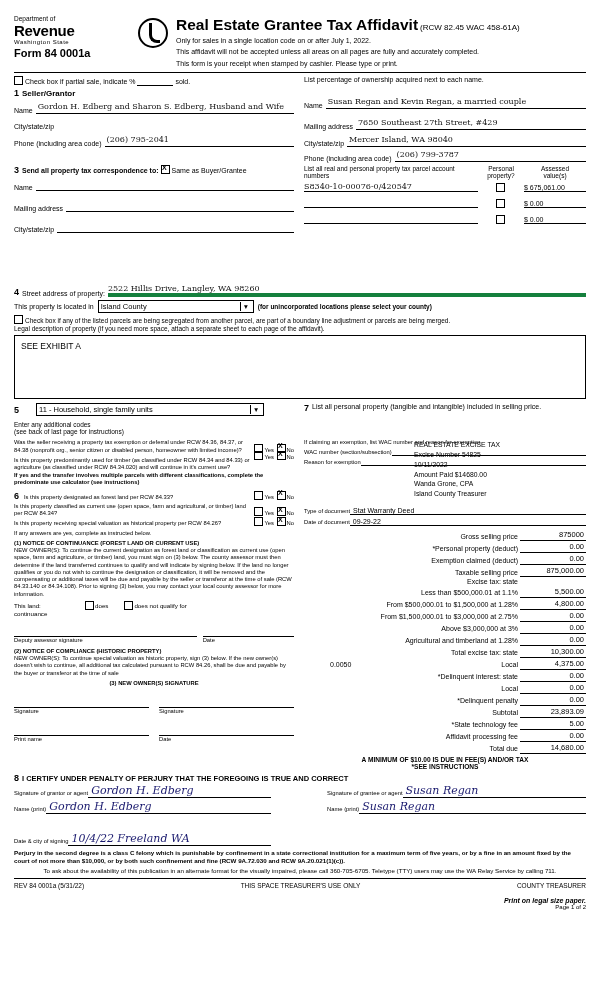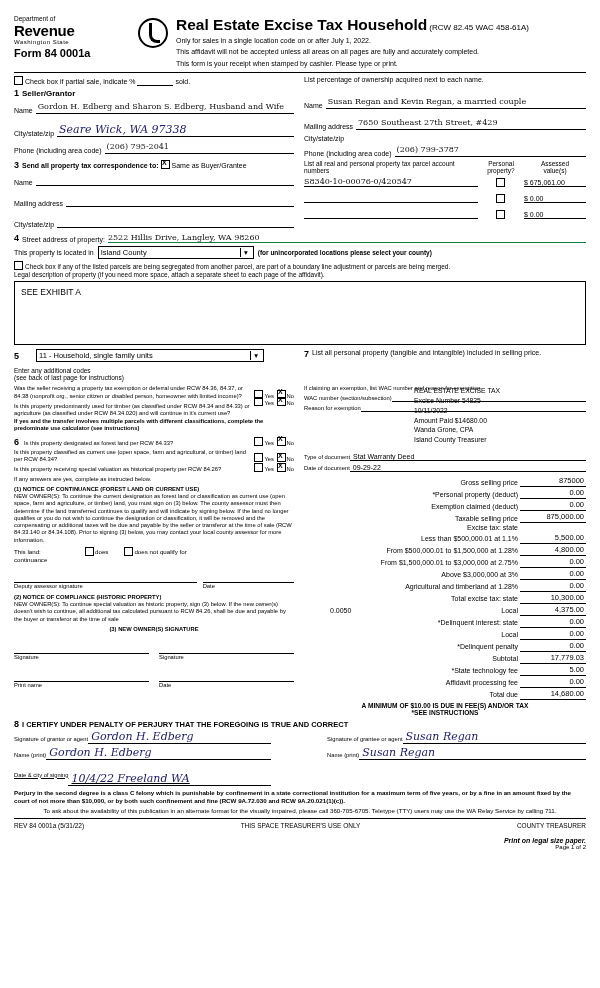--- a/index.html
+++ b/index.html
@@ -58,21 +58,21 @@
 
   <div class="hdr">
     <div class="dept">
       <div class="d1">Department of</div>
       <div class="d2">Revenue</div>
       <div class="d3">Washington State</div>
       <div class="d4">Form 84 0001a</div>
     </div>
     <div class="logo"></div>
     <div class="title-wrap">
-      <span class="title">Real Estate Excise Tax Household</span>
+      <span class="title">Real Estate Grantee Tax Affidavit</span>
       <span class="title-sub">(RCW 82.45 WAC 458-61A)</span>
       <div class="note">Only for sales in a single location code on or after July 1, 2022.</div>
       <div class="note">This affidavit will not be accepted unless all areas on all pages are fully and accurately completed.</div>
       <div class="note">This form is your receipt when stamped by cashier. Please type or print.</div>
     </div>
   </div>
 
   <div class="rule"></div>
 
   <div class="row">
@@ -86,38 +86,38 @@
 
   <div class="row" style="margin-top:2px;">
     <div class="col left">
       <div><span class="secnum">1</span><span class="bold" style="font-size:8px;">Seller/Grantor</span></div>
       <div class="fline">
           <span class="flab">Name</span>
           <span class="fval hand2">Gordon H. Edberg and Sharon S. Edberg, Husband and Wife</span>
         </div>
       <div class="fline" style="margin-top:9px;">
           <span class="flab">City/state/zip</span>
-          <span class="fval hand">Seare Wick, WA 97338</span>
         </div>
       <div class="fline" style="margin-top:5px;">
           <span class="flab">Phone (including area code)</span>
           <span class="fval hand2">(206) 795-2041</span>
         </div>
     </div>
     <div class="col right">
       <div class="fline" style="margin-top:9px;">
           <span class="flab">Name</span>
           <span class="fval hand2">Susan Regan and Kevin Regan, a married couple</span>
         </div>
       <div class="fline" style="margin-top:9px;">
           <span class="flab">Mailing address</span>
           <span class="fval hand2">7650 Southeast 27th Street, #429</span>
         </div>
       <div class="fline" style="margin-top:5px;">
           <span class="flab">City/state/zip</span>
+          <span class="fval hand2">Mercer Island, WA 98040</span>
         </div>
       <div class="fline" style="margin-top:3px;">
           <span class="flab">Phone (including area code)</span>
           <span class="fval hand2">(206) 799-3787</span>
         </div>
     </div>
   </div>
 
   <div class="row" style="margin-top:3px;">
     <div class="col left">
@@ -164,21 +164,21 @@
         <div style="width:46px;text-align:center;"><span class="chk"></span></div>
         <div style="width:62px;border-bottom:1px solid #000;font-size:7px;">$ 0.00</div>
       </div>
     </div>
   </div>
 
   <div style="margin-top:5px;">
     <div style="display:flex;align-items:flex-end;">
       <span class="secnum">4</span>
       <span style="font-size:7px;">Street address of property:</span>
-      <span style="flex:1;border-bottom:1px solid #15803d;margin-left:3px;" class="hand2">2522 Hillis Drive, Langley, WA 98260</span>
+      <span style="flex:1;border-bottom:4px solid #15803d;margin-left:3px;margin-top:46px;" class="hand2">2522 Hillis Drive, Langley, WA 98260</span>
     </div>
     <div style="display:flex;align-items:center;margin-top:3px;">
       <span style="font-size:7px;">This property is located in</span>
       <span class="select" style="width:150px;margin-left:4px;">
         <span>Island County</span>
         <span class="arrow">▾</span>
       </span>
       <span class="bold" style="font-size:6.5px;margin-left:4px;">(for unincorporated locations please select your county)</span>
     </div>
     <div style="margin-top:2px;font-size:6.5px;">
@@ -385,21 +385,21 @@
         <tr>
               <td class="lbl">Local</td>
               <td class="val">0.00</td>
             </tr>
         <tr>
               <td class="lbl">*Delinquent penalty</td>
               <td class="val">0.00</td>
             </tr>
         <tr>
               <td class="lbl">Subtotal</td>
-              <td class="val">17,779.03</td>
+              <td class="val">23,893.09</td>
             </tr>
         <tr>
               <td class="lbl">*State technology fee</td>
               <td class="val">5.00</td>
             </tr>
         <tr>
               <td class="lbl">Affidavit processing fee</td>
               <td class="val">0.00</td>
             </tr>
         <tr>
@@ -418,21 +418,21 @@
     <div class="row" style="margin-top:1px;gap:46px;">
       <div class="col left">
         <div style="display:flex;align-items:flex-end;">
           <span class="tiny">Signature of grantor or agent</span>
           <span style="flex:1;border-bottom:1px solid #000;padding-left:3px;" class="hand">Gordon H. Edberg</span>
         </div>
         <div style="display:flex;align-items:flex-end;margin-top:2px;">
           <span class="tiny">Name (print)</span>
           <span style="flex:1;border-bottom:1px solid #000;padding-left:3px;" class="hand">Gordon H. Edberg</span>
         </div>
-        <div style="display:flex;margin-top:12px;text-decoration:underline;">
+        <div style="display:flex;align-items:flex-end;margin-top:18px;">
           <span class="tiny">Date &amp; city of signing</span>
           <span style="flex:1;border-bottom:1px solid #000;padding-left:3px;" class="hand">10/4/22  Freeland WA</span>
         </div>
       </div>
       <div class="col right">
         <div style="display:flex;align-items:flex-end;">
           <span class="tiny">Signature of grantee or agent</span>
           <span style="flex:1;border-bottom:1px solid #000;padding-left:3px;" class="hand">Susan Regan</span>
         </div>
         <div style="display:flex;align-items:flex-end;margin-top:2px;">

